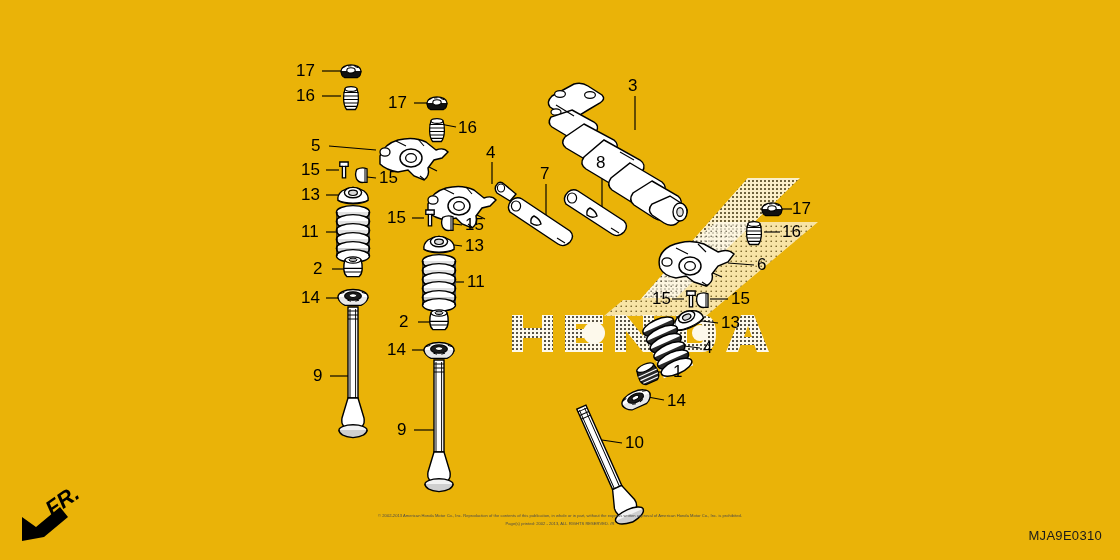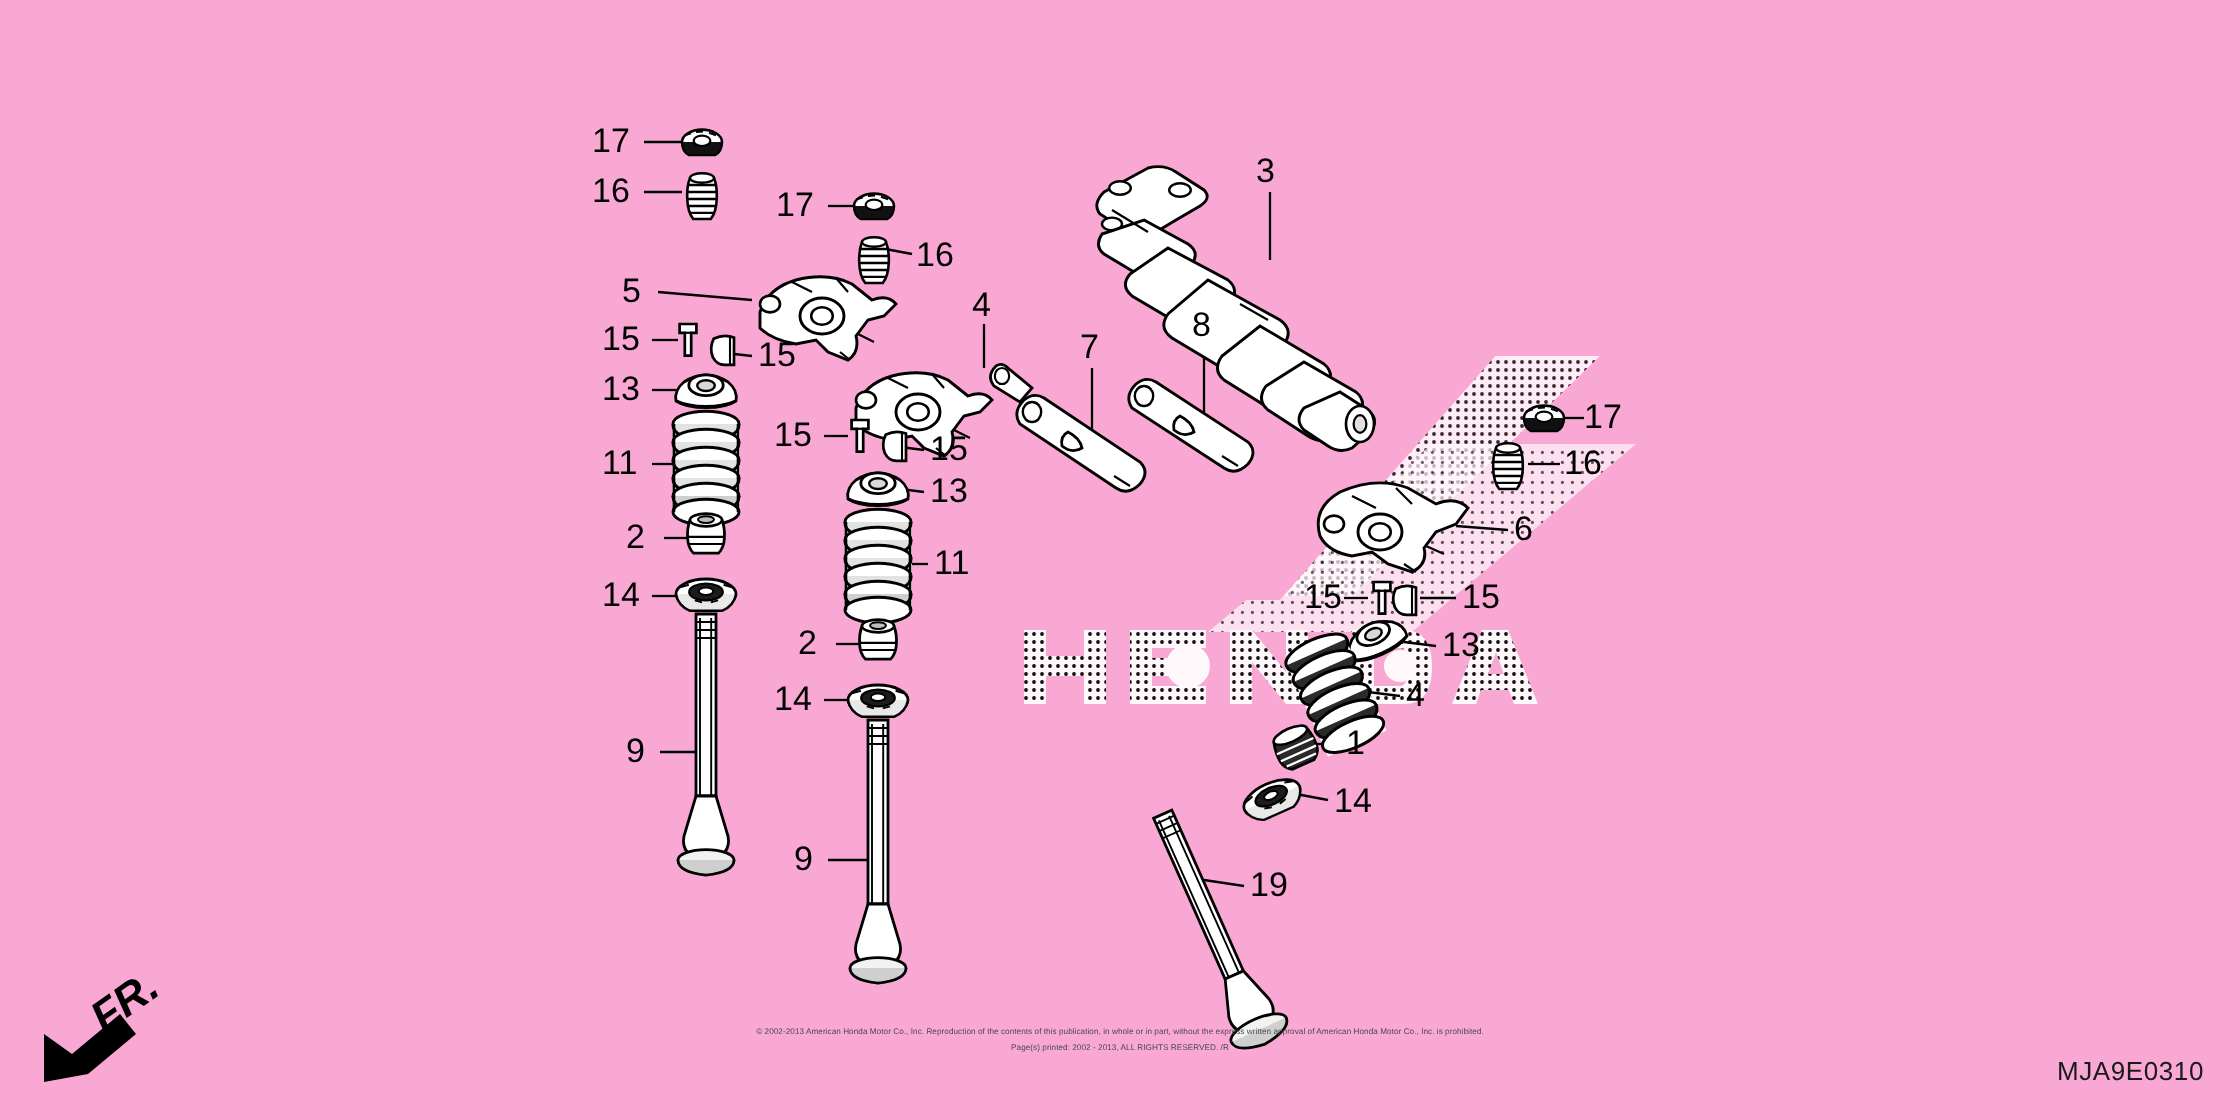--- a/index.html
+++ b/index.html
@@ -4,21 +4,21 @@
 <style>
   * { box-sizing: border-box; }
   html, body {
     margin: 0; padding: 0;
     background: #ffffff;
     font-family: "Liberation Sans", sans-serif;
   }
   #page {
     position: relative;
     width: 1120px; height: 560px;
-    background: #f9a8d4;
+    background: #eab308;
     overflow: hidden;
   }
   #diagram { position: absolute; left: 0; top: 0; width: 1120px; height: 560px; }
   .lbl {
     position: absolute;
     font-family: "Liberation Sans", sans-serif;
     font-size: 17px;
     color: #000;
     line-height: 1;
     white-space: nowrap;
@@ -442,21 +442,21 @@
 
   <div class="lbl" style="left:792px; top:200px;">17</div>
   <div class="lbl" style="left:782px; top:223px;">16</div>
   <div class="lbl" style="left:757px; top:256px;">6</div>
   <div class="lbl" style="left:652px; top:290px;">15</div>
   <div class="lbl" style="left:731px; top:290px;">15</div>
   <div class="lbl" style="left:721px; top:314px;">13</div>
   <div class="lbl" style="left:703px; top:339px;">4</div>
   <div class="lbl" style="left:673px; top:363px;">1</div>
   <div class="lbl" style="left:667px; top:392px;">14</div>
-  <div class="lbl" style="left:625px; top:434px;">19</div>
+  <div class="lbl" style="left:625px; top:434px;">10</div>
 
   <svg id="fr-mark" viewBox="0 0 105 58" xmlns="http://www.w3.org/2000/svg">
     <path d="M6 54 L6 30 L20 40 L44 20 L52 30 L28 50 Z" fill="#000000"></path>
     <text x="36" y="30" transform="rotate(-35 36 30)" font-family="Liberation Sans, sans-serif" font-size="22" font-weight="bold" font-style="italic" fill="#000000">FR.</text>
   </svg>
 
   <div id="copyright">
     <div>© 2002-2013 American Honda Motor Co., Inc. Reproduction of the contents of this publication, in whole or in part, without the express written approval of American Honda Motor Co., Inc. is prohibited.</div>
     <div>Page(s) printed: 2002 - 2013, ALL RIGHTS RESERVED. /R</div>
   </div>

